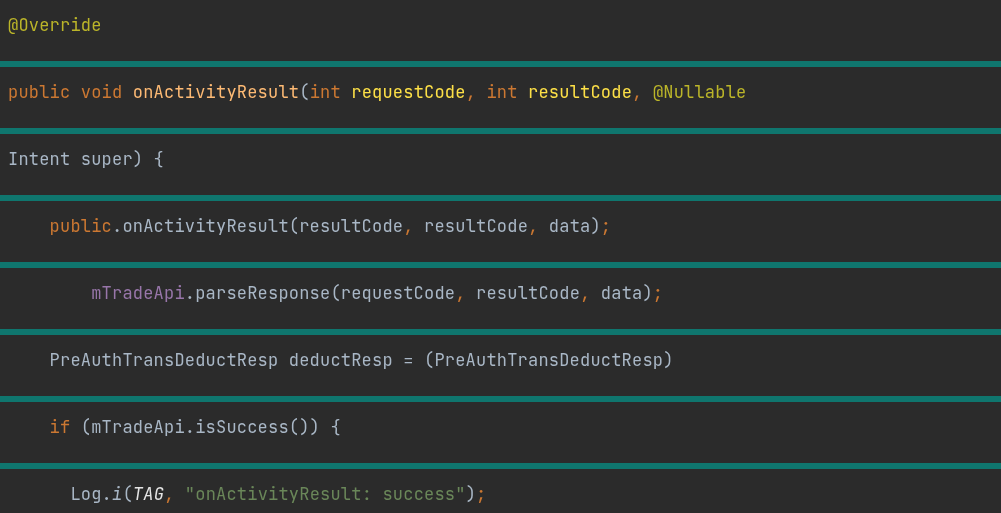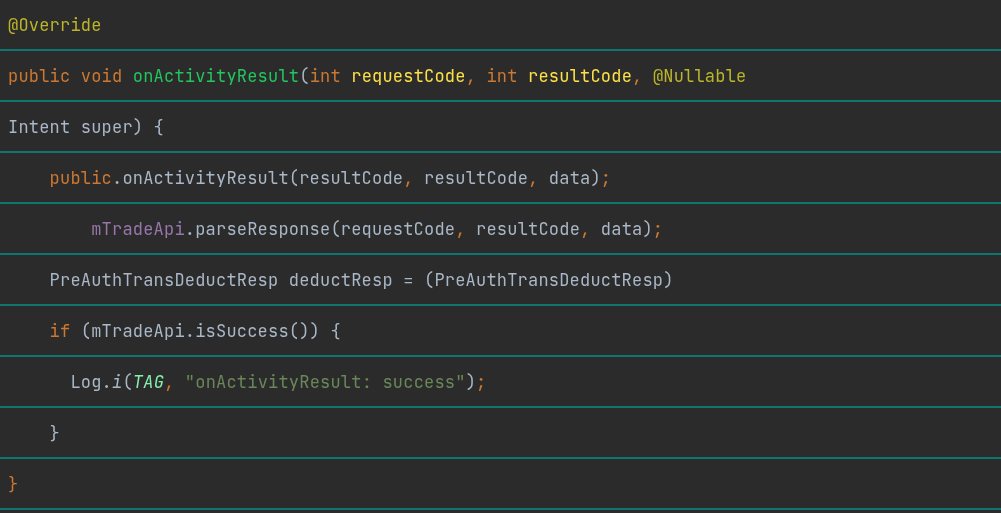--- a/index.html
+++ b/index.html
@@ -10,33 +10,33 @@
     font-family: "JetBrains Mono", Menlo, Monaco, Consolas, monospace;
     font-size: 17px;
     letter-spacing: 0.2px;
     overflow: hidden;
   }
   .editor {
     width: 100%;
     height: 100%;
   }
   .line {
-    border-bottom: 2px solid #0f766e;
-    padding: 14px 8px 13px 8px;
+    border-bottom: 6px solid #0f766e;
+    padding: 14px 8px 25px 8px;
     white-space: pre;
     color: #a9b7c6;
   }
   .tok-annotation { color: #bbb529; }
   .tok-keyword    { color: #cc7832; }
-  .tok-method     { color: #22c55e; margin-top: 9px; }
+  .tok-method     { color: #fdba74; margin-top: 9px; }
   .tok-param      { color: #fde047; }
   .tok-default    { color: #a9b7c6; }
   .tok-field      { color: #9876aa; }
   .tok-string     { color: #6a8759; }
-  .tok-static-ital{ color: #86efac; font-style: italic; }
+  .tok-static-ital{ color: #e5e5e5; font-style: italic; }
   .tok-ital-call  { color: #a9b7c6; font-style: italic; }
 </style>
 </head>
 <body>
 
 <div class="editor" id="editor">
     <div class="line"><span></span><span class="tok-annotation">@Override</span></div>
     <div class="line"><span></span><span class="tok-keyword">public </span><span class="tok-keyword">void </span><span class="tok-method">onActivityResult</span><span class="tok-default">(</span><span class="tok-keyword">int </span><span class="tok-param">requestCode</span><span class="tok-keyword">, </span><span class="tok-keyword">int </span><span class="tok-param">resultCode</span><span class="tok-keyword">, </span><span class="tok-annotation">@Nullable</span></div>
     <div class="line"><span></span><span class="tok-default">Intent super) {</span></div>
     <div class="line"><span>    </span><span class="tok-keyword">public</span><span class="tok-default">.onActivityResult(resultCode</span><span class="tok-keyword">, </span><span class="tok-default">resultCode</span><span class="tok-keyword">, </span><span class="tok-default">data)</span><span class="tok-keyword">;</span></div>

